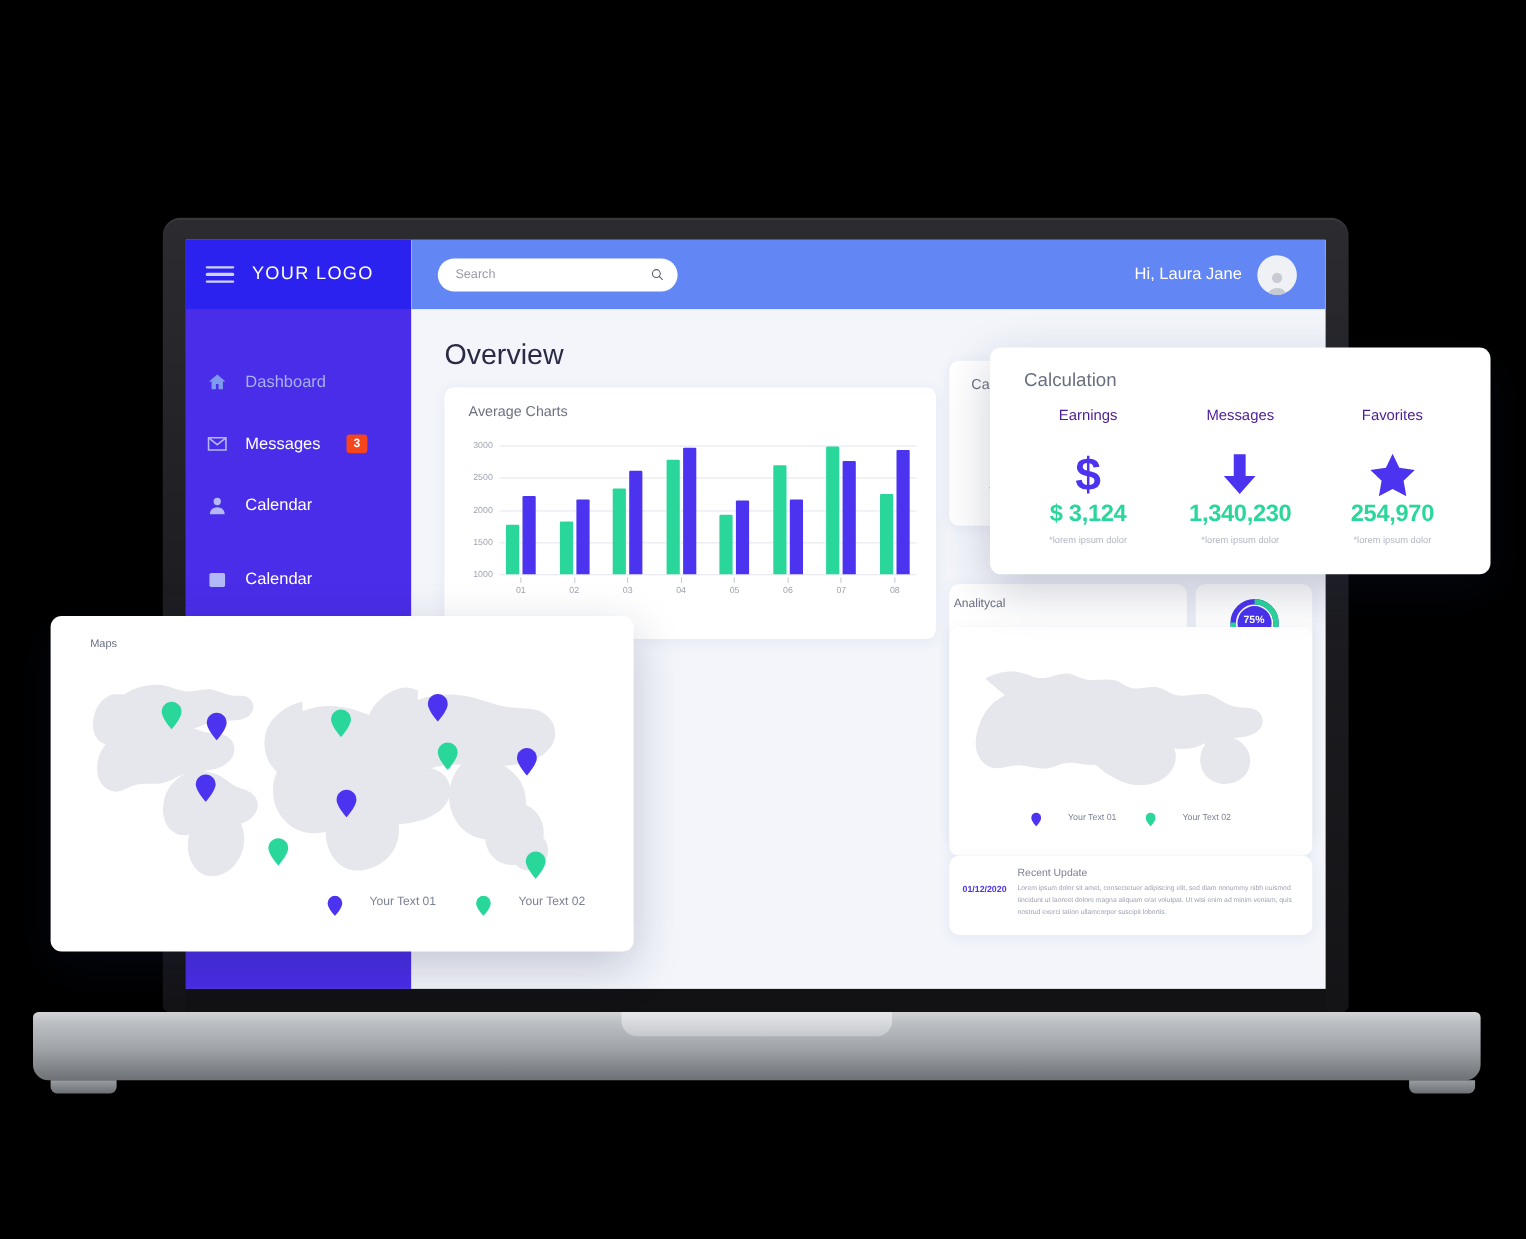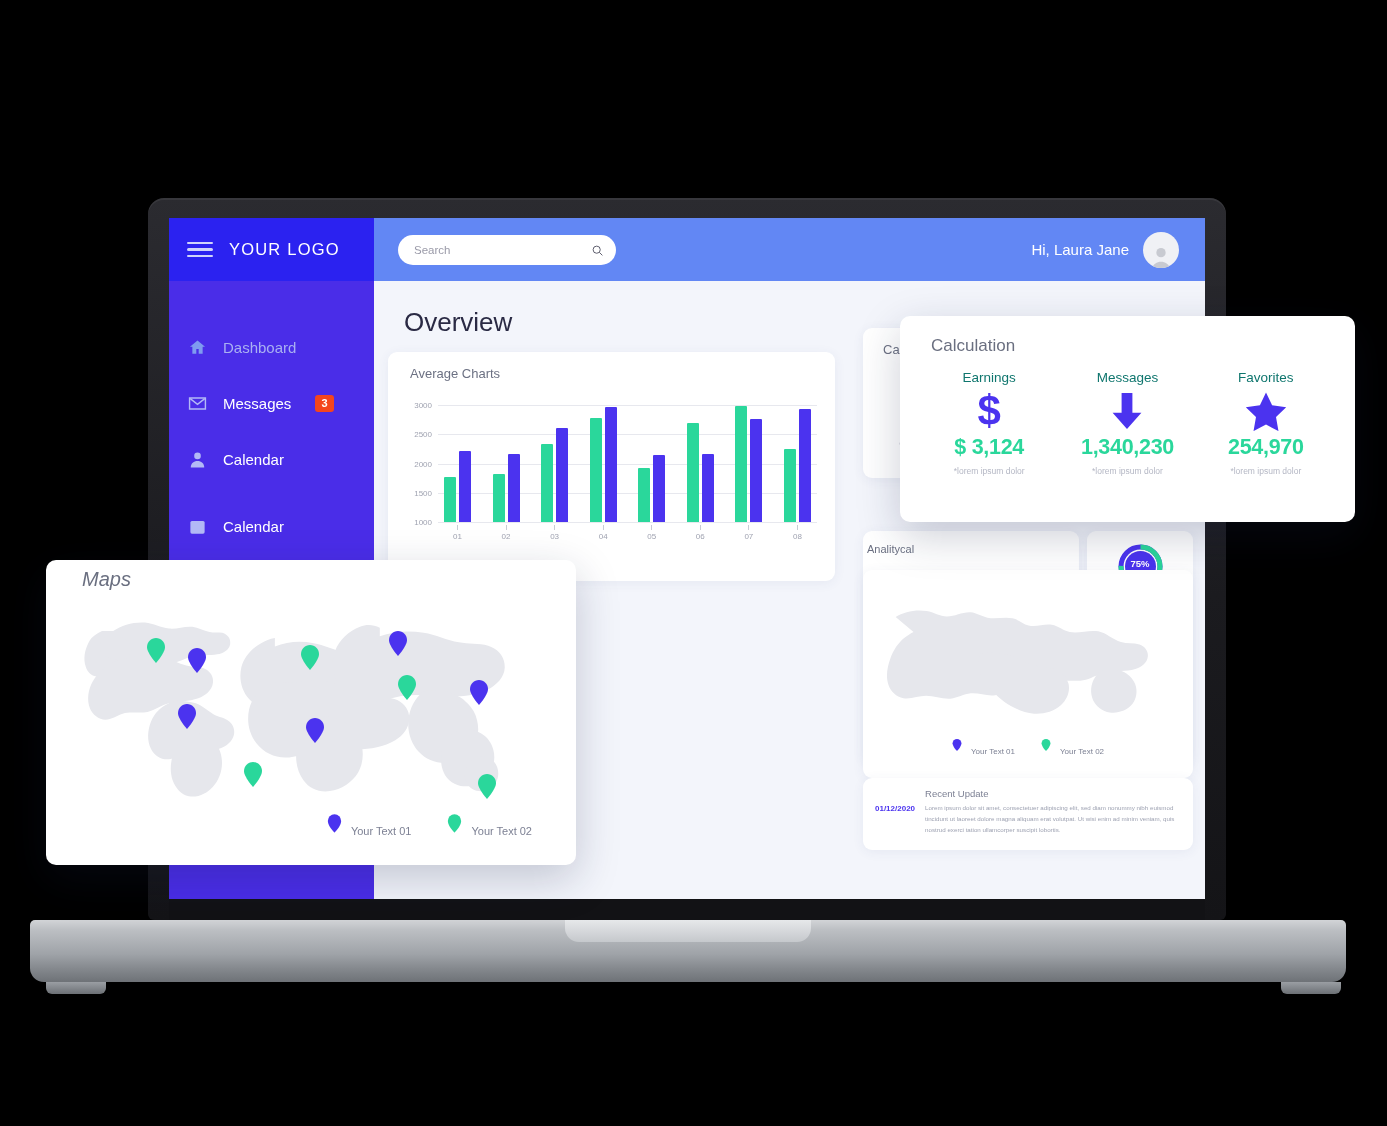--- a/index.html
+++ b/index.html
@@ -91,21 +91,21 @@
   .topbar-right { margin-left:auto; display:flex; align-items:center; gap:14px; }
   .greeting { color:#fff; font-size:15px; }
   .avatar {
     width:36px; height:36px; border-radius:50%; background:#f0f1f5;
     display:flex; align-items:flex-end; justify-content:center; overflow:hidden;
   }
   .avatar svg { width:26px; height:26px; fill:#c8cad1; margin-bottom:-2px; }
 
   .page-title { font-size:26px; color:#2a2a44; padding:26px 0 0 30px; font-weight:400; }
 
-  .grid { padding:14px 20px 0 14px; display:flex; gap:12px; }
+  .grid { padding:14px 20px 0 30px; display:flex; gap:12px; }
   .col-left { flex:0 0 447px; }
 
   .card { background:#fff; border-radius:9px; box-shadow:0 2px 12px rgba(60,70,130,.07); }
   .card-title { font-size:13px; color:#6c7183; padding:14px 0 0 22px; }
 
   
   .chart-box { height:200px; padding:16px 18px 0 14px; position:relative; }
   .plot { position:relative; height:117px; margin-left:36px; margin-top:8px; border-bottom:0; }
   .gridline { position:absolute; left:0; right:0; height:1px; background:#e7e8ee; }
   .ytick { position:absolute; right:calc(100% + 6px); transform:translateY(-50%);
@@ -168,32 +168,32 @@
 
   
   .float {
     position:absolute; background:#fff; border-radius:10px;
     box-shadow:0 14px 44px rgba(25,30,70,.22);
   }
   .float-calc { left:900px; top:316px; width:455px; height:206px; }
   .calc-title { font-size:17px; color:#6a6f80; padding:20px 0 0 31px; }
   .calc-cols { display:flex; padding:14px 20px 0; }
   .calc-col { flex:1; text-align:center; }
-  .calc-h { font-size:13.5px; color:#0f766e; margin-bottom:4px; }
+  .calc-h { font-size:13.5px; color:#4c1d95; margin-bottom:24px; }
   .calc-glyph { height:44px; display:flex; align-items:center; justify-content:center;
     color:#4b33ef; }
   .calc-glyph .dollar { font-size:42px; font-weight:700; line-height:.9; font-family:"Liberation Sans", sans-serif; }
   .calc-val { font-size:21.5px; font-weight:700; color:#2ad79b; margin-top:2px; letter-spacing:-.3px; }
   .calc-note { font-size:8.5px; color:#b4b7c4; margin-top:6px; }
 
   .float-maps { left:46px; top:560px; width:530px; height:305px; }
-  .maps-title { font-size:20px; color:#6a6f80; padding:8px 0 0 36px;font-style:italic; }
+  .maps-title { font-size:10px; color:#6a6f80; padding:20px 0 0 36px; }
 
   .map-legend { display:flex; gap:42px; justify-content:center; align-items:center; }
-  .legend-item { display:flex; align-items:flex-end; gap:9px; }
+  .legend-item { display:flex; align-items:flex-start; gap:24px; }
   .legend-txt { font-size:11px; color:#7d8194; }
   .pin { display:inline-block; }
 
   svg.worldmap { display:block; }
   .land { fill:#e6e7ec; }
 </style>
 </head>
 <body>
 
 <div id="stage">

